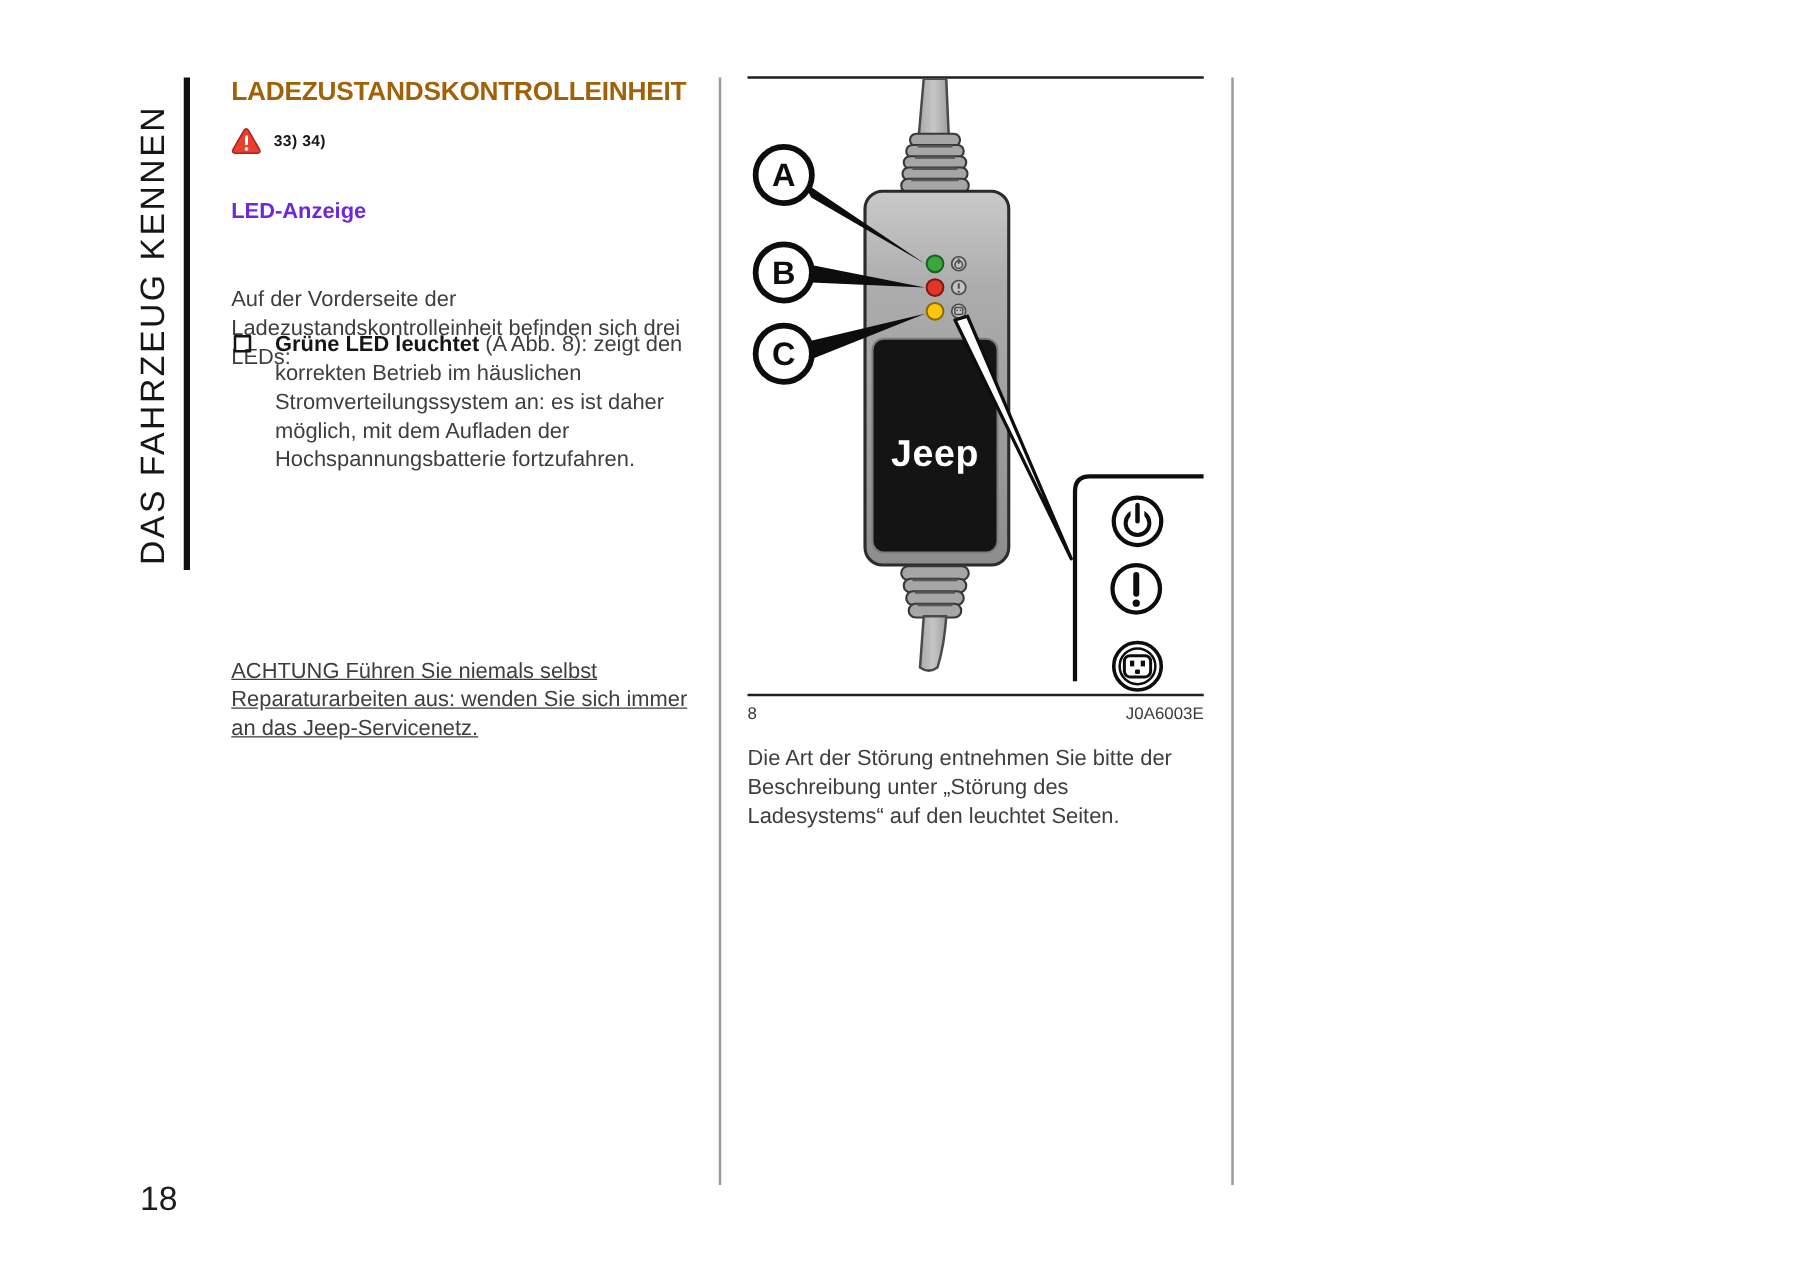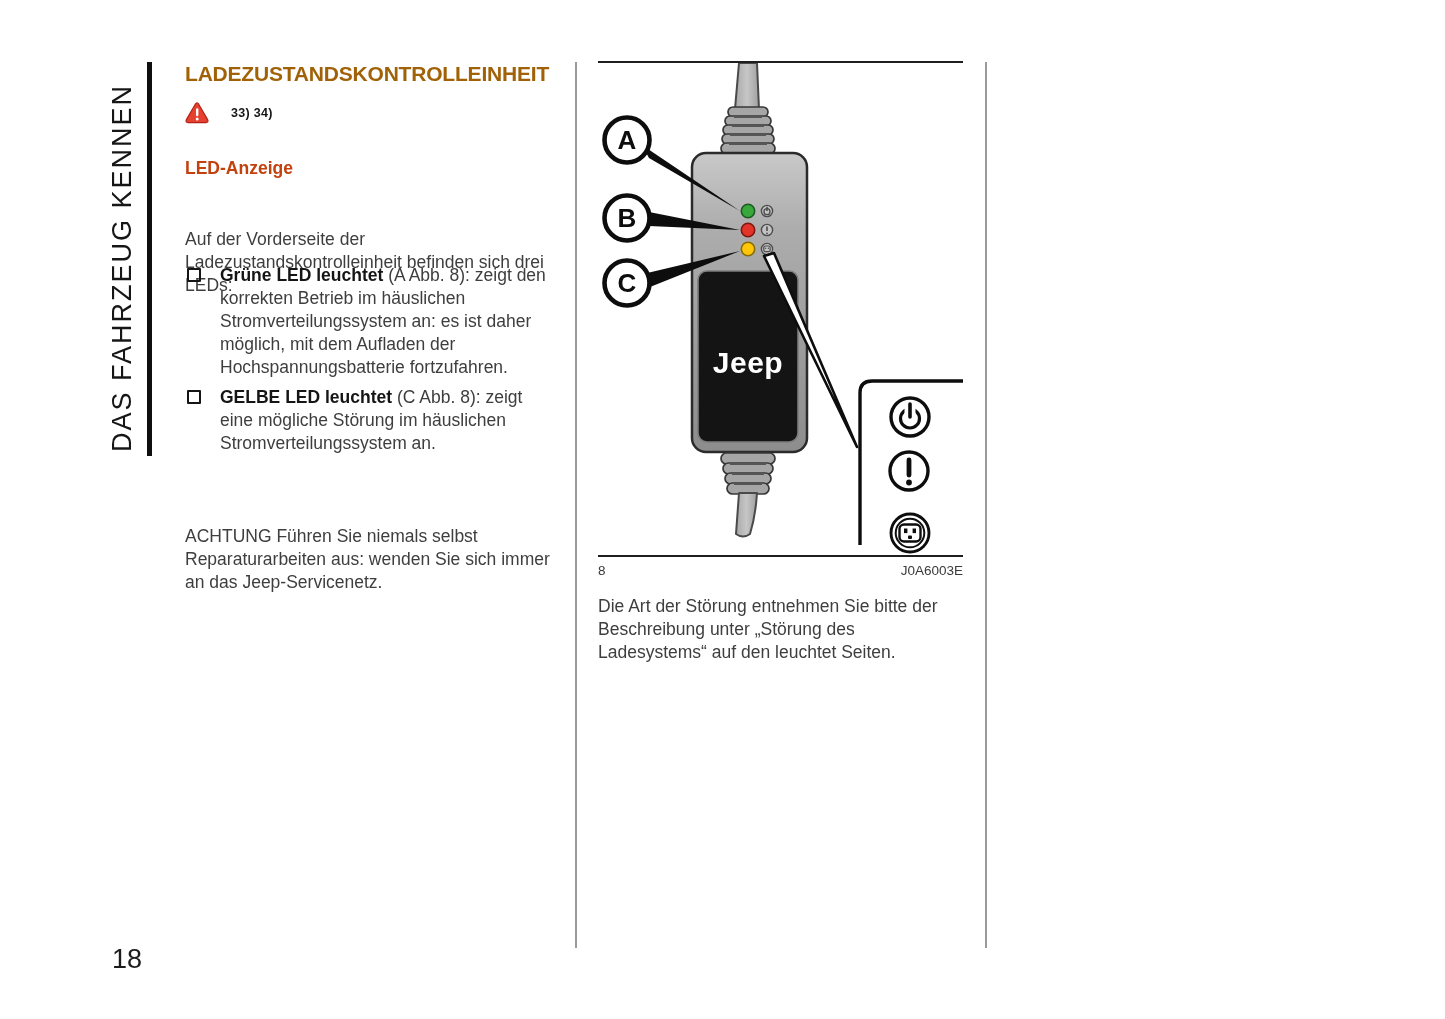--- a/index.html
+++ b/index.html
@@ -13,30 +13,30 @@
     transform:rotate(-90deg);transform-origin:0 0;
     white-space:nowrap;font-size:27px;letter-spacing:2px;color:#161616;
   }
   .side-rule{position:absolute;left:147px;top:62px;width:5px;height:394px;background:#0f0f0f;}
   .page-num{position:absolute;left:112px;top:944px;font-size:27px;color:#1c1c1c;}
   
   .vdiv{position:absolute;top:62px;width:1.5px;height:886px;background:#9a9a9a;}
   
   .col-left{position:absolute;left:185px;top:62px;width:378px;}
   .title{position:absolute;left:0;top:0;font-size:21px;font-weight:bold;color:#a16207;letter-spacing:-0.2px;white-space:nowrap;}
-  .warnrow{position:absolute;left:0;top:40px;display:flex;align-items:center;gap:22px;}
+  .warnrow{position:absolute;left:0;top:40px;display:flex;align-items:center;gap:10px;}
   .refs{font-size:12.5px;font-weight:bold;color:#151515;letter-spacing:0.3px;}
-  .h2{position:absolute;left:0;top:96px;font-size:17.5px;font-weight:bold;color:#c2410c;}
+  .h2{position:absolute;left:0;top:96px;font-size:17.5px;font-weight:bold;color:#6d28d9;}
   .body-txt{font-size:17.5px;line-height:23px;color:#3e3e3e;}
   .intro{position:absolute;left:0;top:126px;width:372px;margin-top:40px;}
   .bullets{position:absolute;left:0;top:202px;width:372px;margin:0;padding:0;list-style:none;}
   .bullets li{position:relative;padding-left:35px;margin-bottom:7px;}
   .sq{position:absolute;left:2px;top:4px;width:10px;height:10px;border:2.6px solid #151515;border-radius:1px;}
   .b{font-weight:bold;color:#151515;}
-  .note{position:absolute;left:0;top:463px;width:372px;}
+  .note{position:absolute;left:0;top:463px;width:372px;text-decoration:underline;}
   
   .fig-border{position:absolute;left:598px;width:365px;height:2px;background:#1f1f1f;}
   .fig-svg{position:absolute;left:598px;top:63px;width:365px;height:492px;}
   .fig-caption{position:absolute;left:598px;top:563px;width:365px;display:flex;justify-content:space-between;font-size:13.5px;color:#3a3a3a;}
   .fig-text{position:absolute;left:598px;top:595px;width:360px;}
   svg text{font-family:"Liberation Sans", sans-serif;}
 </style>
 </head>
 <body>
 
@@ -62,24 +62,20 @@
     </div>
 
     <div class="h2">LED-Anzeige</div>
 
     <div class="intro body-txt">Auf der Vorderseite der Ladezustandskontrolleinheit befinden sich drei LEDs:</div>
 
     <ul class="bullets body-txt">
       <li>
         <span class="sq"></span>
         <span class="b">Grüne LED leuchtet</span><span> (A Abb. 8): zeigt den korrekten Betrieb im häuslichen Stromverteilungssystem an: es ist daher möglich, mit dem Aufladen der Hochspannungsbatterie fortzufahren.</span>
-      </li>
-      <li>
-        <span class="sq"></span>
-        <span class="b">GELBE LED leuchtet</span><span> (C Abb. 8): zeigt eine mögliche Störung im häuslichen Stromverteilungssystem an.</span>
       </li>
     </ul>
 
     <div class="note body-txt">ACHTUNG Führen Sie niemals selbst Reparaturarbeiten aus: wenden Sie sich immer an das Jeep-Servicenetz.</div>
   </div>
 
   <div class="fig-border" style="top:61px;"></div>
 
   <svg class="fig-svg" viewBox="0 0 365 492">
     <defs>

